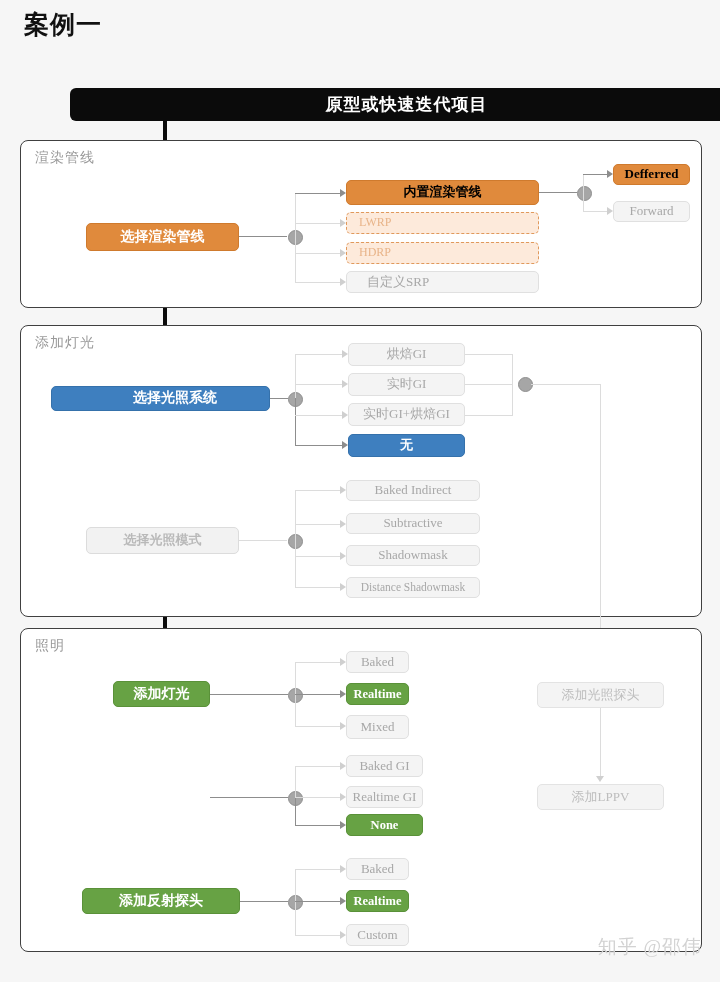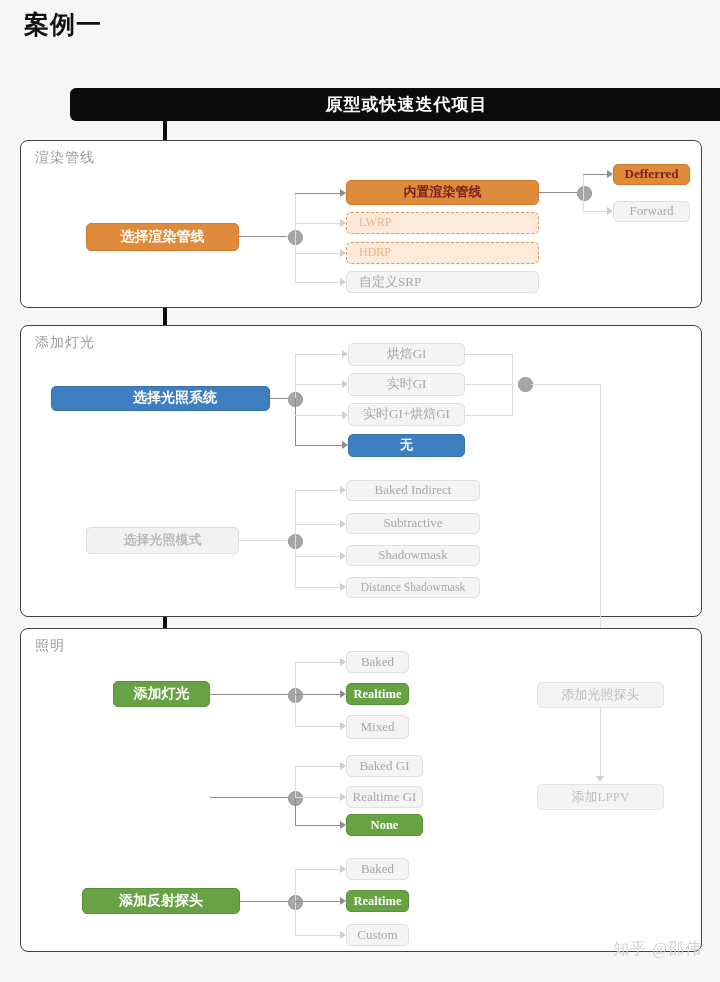--- a/index.html
+++ b/index.html
@@ -57,21 +57,21 @@
   .node.ghost{
     background:#f2f2f2;border:1px solid #dcdcdc;color:#b9b9b9;
     font-size:13px;font-weight:bold;
   }
   .node.opt{
     background:#f4f4f4;border:1px solid #e0e0e0;color:#a8a8a8;font-size:13px;
   }
   .node.opt-dashed{
     background:#fdeadb;border:1px dashed #e0995c;color:#e8b489;font-size:12px;
   }
-  .node.opt-sel-orange{background:#e08a3c;border:1px solid #cf7a2d;color:#7f1d1d;font-size:13px;font-weight:bold;}
+  .node.opt-sel-orange{background:#e08a3c;border:1px solid #cf7a2d;color:#000000;font-size:13px;font-weight:bold;}
   .node.opt-sel-blue{background:#3e7fbf;border:1px solid #3571ab;color:#fff;font-size:13px;font-weight:bold;}
   .node.opt-sel-green{background:#67a244;border:1px solid #5a9139;color:#fff;font-size:12.5px;font-weight:bold;}
   .node.pill-grey{background:#f4f4f4;border:1px solid #e3e3e3;color:#bdbdbd;font-size:13px;}
 
   
   .hline{position:absolute;height:1px;background:#bdbdbd;}
   .vline{position:absolute;width:1px;background:#bdbdbd;}
   .hline.faint{background:#dcdcdc;}
   .vline.faint{background:#dcdcdc;}
   .hline.dark{background:#8d8d8d;}
@@ -88,21 +88,21 @@
   .arrow-right.faint{border-left-color:#cfcfcf;}
   .arrow-down-sm{
     position:absolute;width:0;height:0;
     border-left:4px solid transparent;border-right:4px solid transparent;
     border-top:6px solid #cfcfcf;
   }
 
   
   .watermark{
     position:absolute;right:18px;bottom:22px;
-    font-size:16px;color:#d2d2d2;letter-spacing:1px;
+    font-size:19px;color:#d2d2d2;letter-spacing:1px;
   }
 </style>
 </head>
 <body>
 
 <div class="page">
 
   <div class="doc-title">案例一</div>
 
   <div class="header-bar">
@@ -141,21 +141,21 @@
 
   <div class="node opt-sel-orange" style="left:346px;top:180px;width:193px;height:25px;">
     <span>内置渲染管线</span>
   </div>
   <div class="node opt-dashed" style="left:346px;top:212px;width:193px;height:22px;padding-left:12px;justify-content:flex-start;">
     <span>LWRP</span>
   </div>
   <div class="node opt-dashed" style="left:346px;top:242px;width:193px;height:22px;padding-left:12px;justify-content:flex-start;">
     <span>HDRP</span>
   </div>
-  <div class="node opt" style="left:346px;top:271px;width:193px;height:22px;padding-left:12px;justify-content:flex-start;">
+  <div class="node opt" style="left:346px;top:271px;width:193px;height:22px;padding-left:20px;justify-content:flex-start;">
     <span>自定义SRP</span>
   </div>
 
   <div class="hline dark" style="left:539px;top:192px;width:38px;"></div>
   <div class="junction" style="left:577px;top:186px;"></div>
   <div class="vline faint" style="left:583px;top:174px;height:19px;"></div>
   <div class="vline faint" style="left:583px;top:192px;height:19px;"></div>
   <div class="hline dark" style="left:583px;top:174px;width:27px;"></div>
   <div class="arrow-right" style="left:607px;top:170px;"></div>
   <div class="hline faint" style="left:583px;top:211px;width:27px;"></div>

